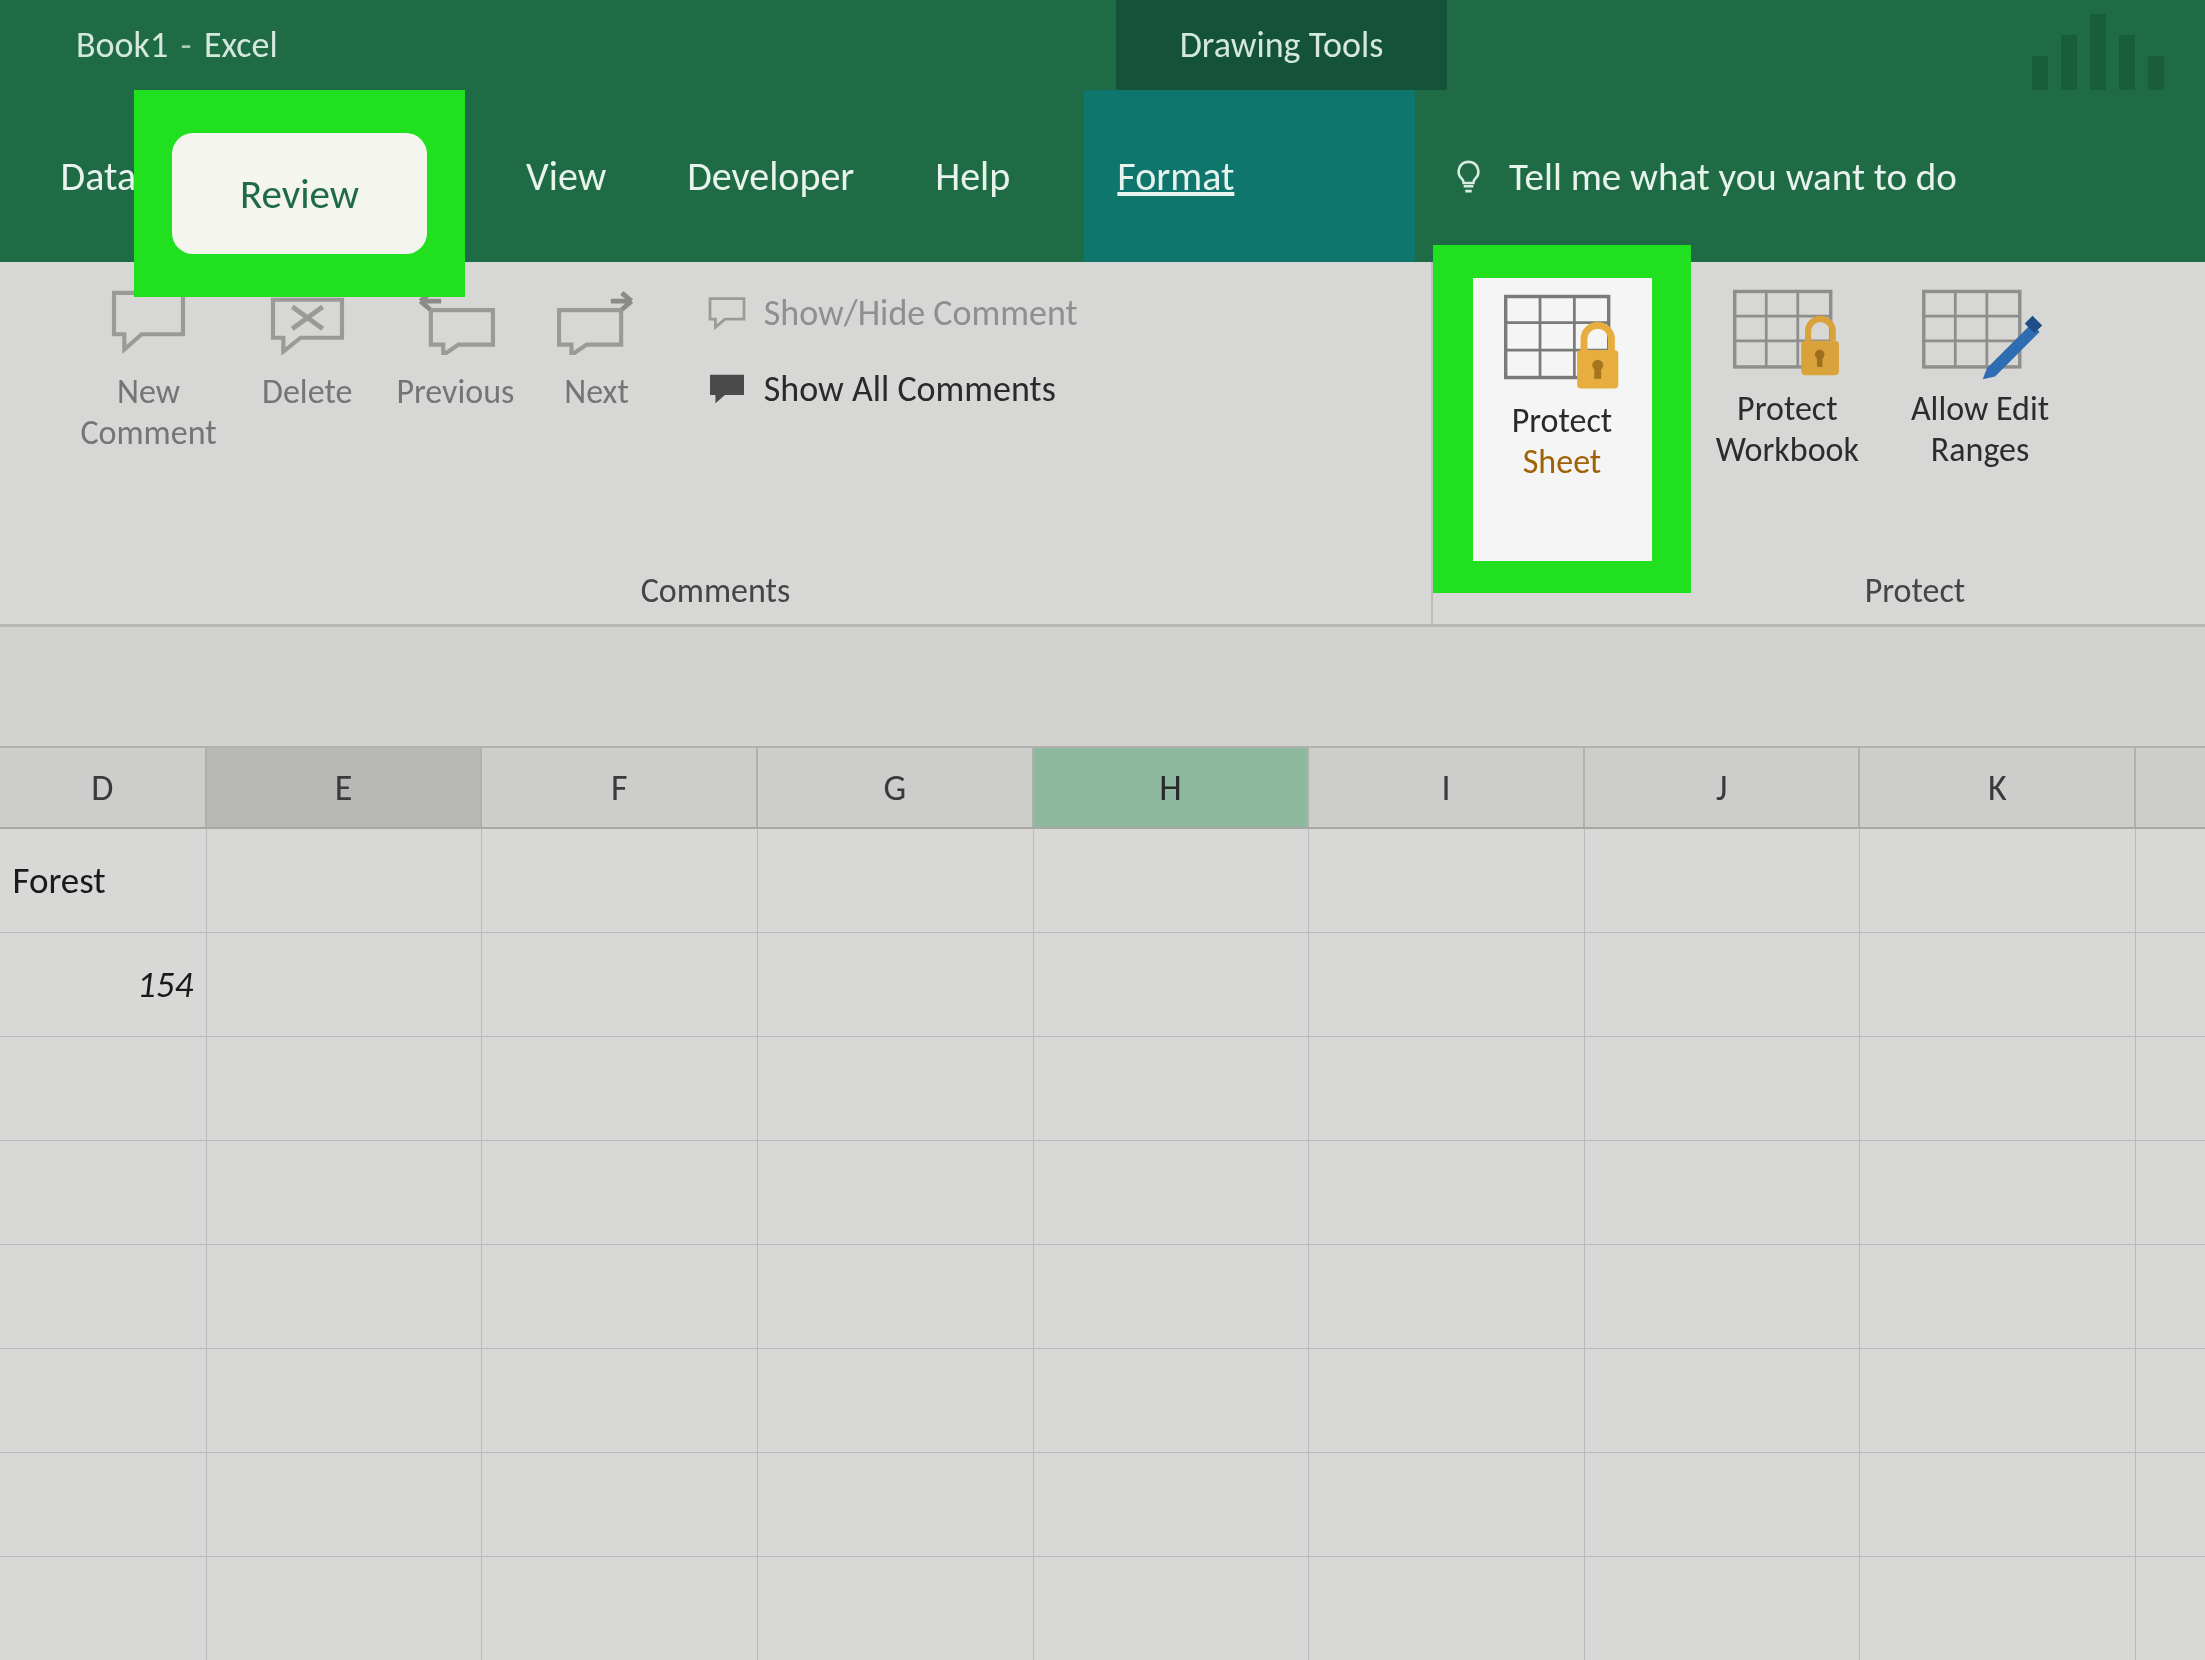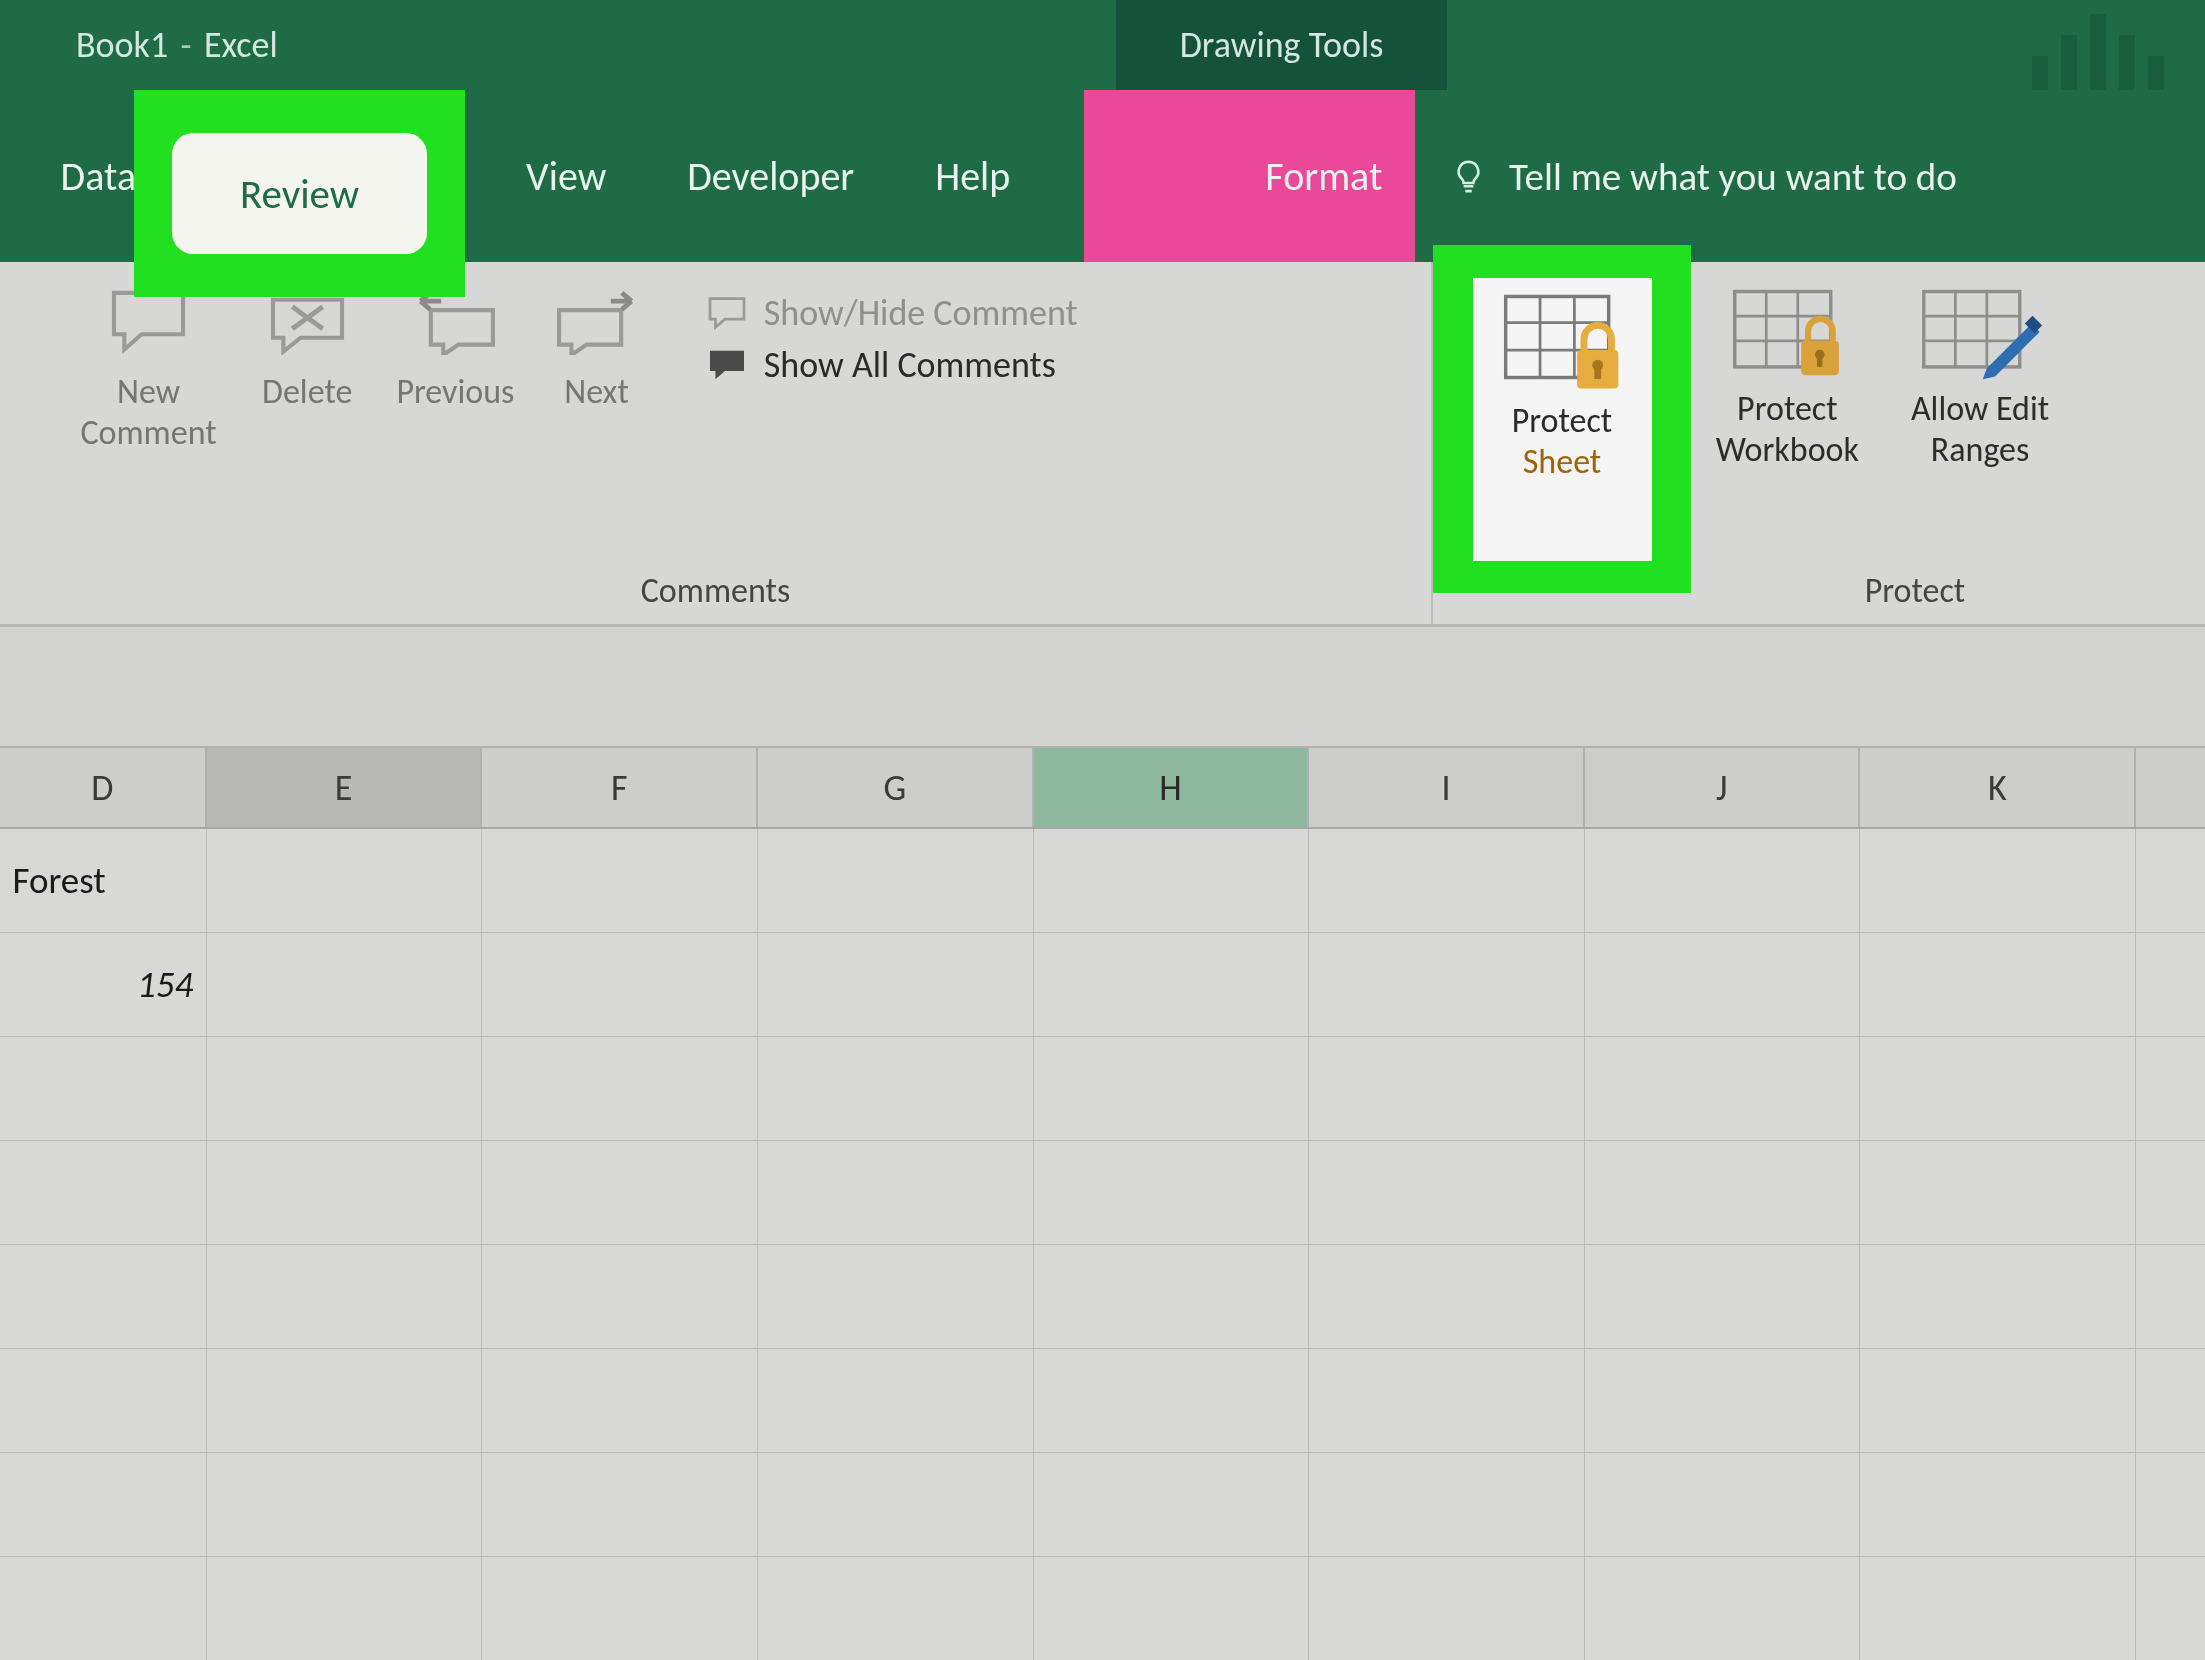--- a/index.html
+++ b/index.html
@@ -48,24 +48,25 @@
     position:relative;
   }
   .tab {
     padding: 0 33px;
     height:100%;
     display:flex;
     align-items:center;
     cursor:pointer;
   }
   .tab.format-area {
-    background:#ec4899;
+    background:#0f766e;
     width:331px;
-    justify-content:flex-end;
+    justify-content:flex-start;
     margin-left:0;
+    text-decoration:underline;
   }
   .tell-me {
     display:flex;
     align-items:center;
     gap:20.7px;
     padding-left:34px;
     font-size:39px;
   }
   .bulb-icon {
     width:39px; height:39px;
@@ -141,21 +142,21 @@
   .big-btn .icon-area {
     height:83px;
     display:flex;
     align-items:center;
     justify-content:center;
     margin-bottom:10.3px;
   }
   .comment-links {
     display:flex;
     flex-direction:column;
-    gap:8px;
+    gap:32px;
     margin-left:38px;
     margin-top:12.4px;
   }
   .comment-link {
     display:flex;
     align-items:center;
     gap:17px;
     font-size:36px;
   }
   .comment-link.disabled { color:#8f8f8f; }

